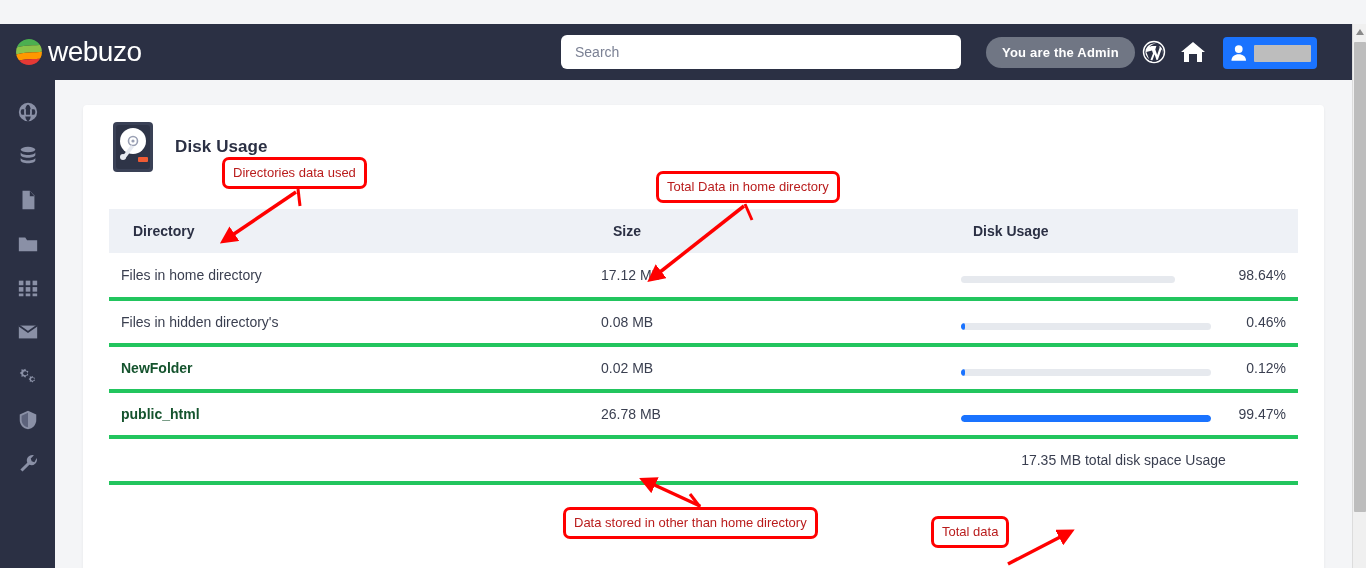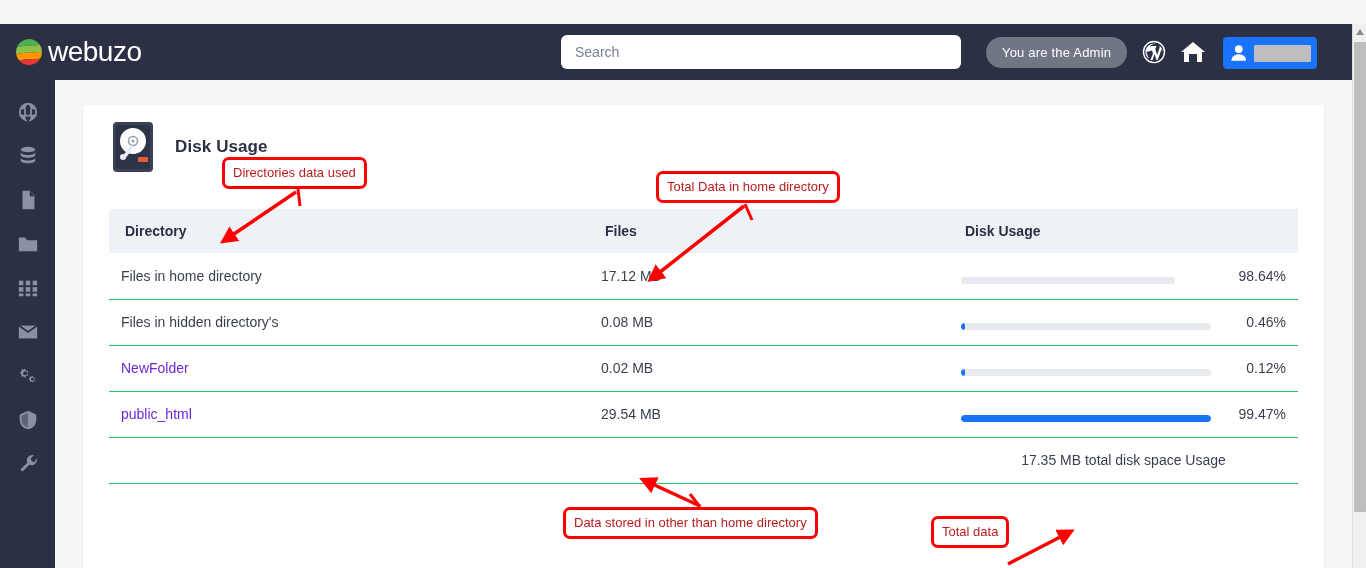--- a/index.html
+++ b/index.html
@@ -35,21 +35,21 @@
     background: #ffffff; color: #5a6070;
     font-size: 14px; font-family: "Liberation Sans", sans-serif;
     padding: 8px 14px;
   }
   .search-input::placeholder { color: #7b8194; }
 
   .admin-pill {
     position: absolute; left: 986px; top: 13px;
     height: 31px; padding: 0 16px;
     background: #707684; border-radius: 16px;
-    color: #ffffff; font-size: 13px; font-weight: normal;
+    color: #ffffff; font-size: 13px; font-weight: bold;
     display: flex; align-items: center; justify-content: center;
     border: none; cursor: pointer;
     font-family: "Liberation Sans", sans-serif;
     letter-spacing: 0.2px;
   }
   .icon-btn {
     position: absolute; top: 14px;
     width: 28px; height: 28px; cursor: pointer;
     display: flex; align-items: center; justify-content: center;
   }
@@ -108,33 +108,33 @@
   }
 
   
   table.disk-table {
     width: 1189px; margin: 40px 0 0 26px;
     border-collapse: collapse; table-layout: fixed;
   }
   table.disk-table thead th {
     background: #eef1f6;
     text-align: left; font-size: 14px; font-weight: bold;
-    color: #2b3044; height: 44px; padding: 0 16px;
+    color: #2b3044; height: 44px; padding: 0 24px;
   }
   .col-dir { width: 480px; }
   .col-size { width: 360px; }
   .col-usage { width: 349px; }
   table.disk-table tbody td {
     height: 46px; padding: 0 12px;
     font-size: 14px; color: #3a3f50;
-    border-bottom: 1px solid #22c55e;
+    border-bottom: 4px solid #22c55e;
     vertical-align: middle;
   }
   td.dir-cell a {
-    color: #6d28d9; text-decoration: none; cursor: pointer;
+    color: #14532d; text-decoration: none; cursor: pointer; font-weight: bold;
   }
   .usage-cell { display: flex; align-items: flex-end; }
   .bar-track {
     height: 7px; border-radius: 4px; background: #e6e9ee;
     flex: none; position: relative; overflow: hidden;
   }
   .bar-fill {
     position: absolute; left: 0; top: 0; height: 100%;
     background: #1a73ff; border-radius: 4px;
   }
@@ -323,21 +323,21 @@
 
       <table class="disk-table">
         <colgroup>
           <col class="col-dir">
             <col class="col-size">
             <col class="col-usage">
         </colgroup>
         <thead>
           <tr>
             <th>Directory</th>
-            <th>Files</th>
+            <th>Size</th>
             <th>Disk Usage</th>
           </tr>
         </thead>
         <tbody id="table-body">
             <tr>
               <td class="dir-cell"><span>Files in home directory</span></td>
               <td>17.12 MB</td>
               <td>
                 <div class="usage-cell">
                   <div class="bar-track" style="width: 213.75px;"></div>
@@ -364,21 +364,21 @@
                 <div class="usage-cell">
                   <div class="bar-track" style="width: 250px;">
                     <div class="bar-fill" style="width: 4px;"></div>
                   </div>
                   <span class="pct">0.12%</span>
                 </div>
               </td>
             </tr>
             <tr>
               <td class="dir-cell"><a>public_html</a></td>
-              <td>29.54 MB</td>
+              <td>26.78 MB</td>
               <td>
                 <div class="usage-cell">
                   <div class="bar-track" style="width: 250px;">
                     <div class="bar-fill" style="width: 250px;"></div>
                   </div>
                   <span class="pct">99.47%</span>
                 </div>
               </td>
             </tr>
             <tr class="footer-row">

